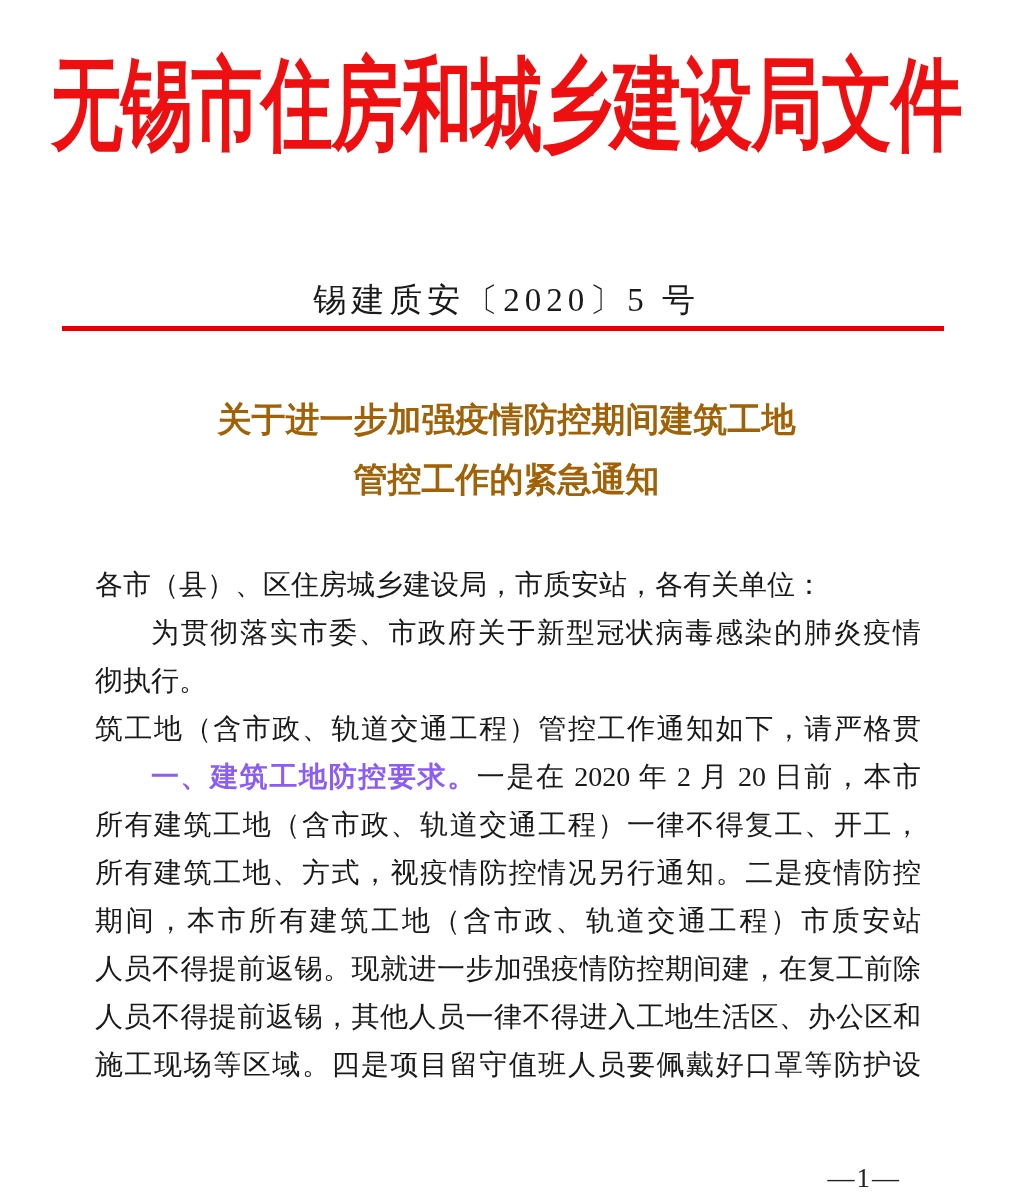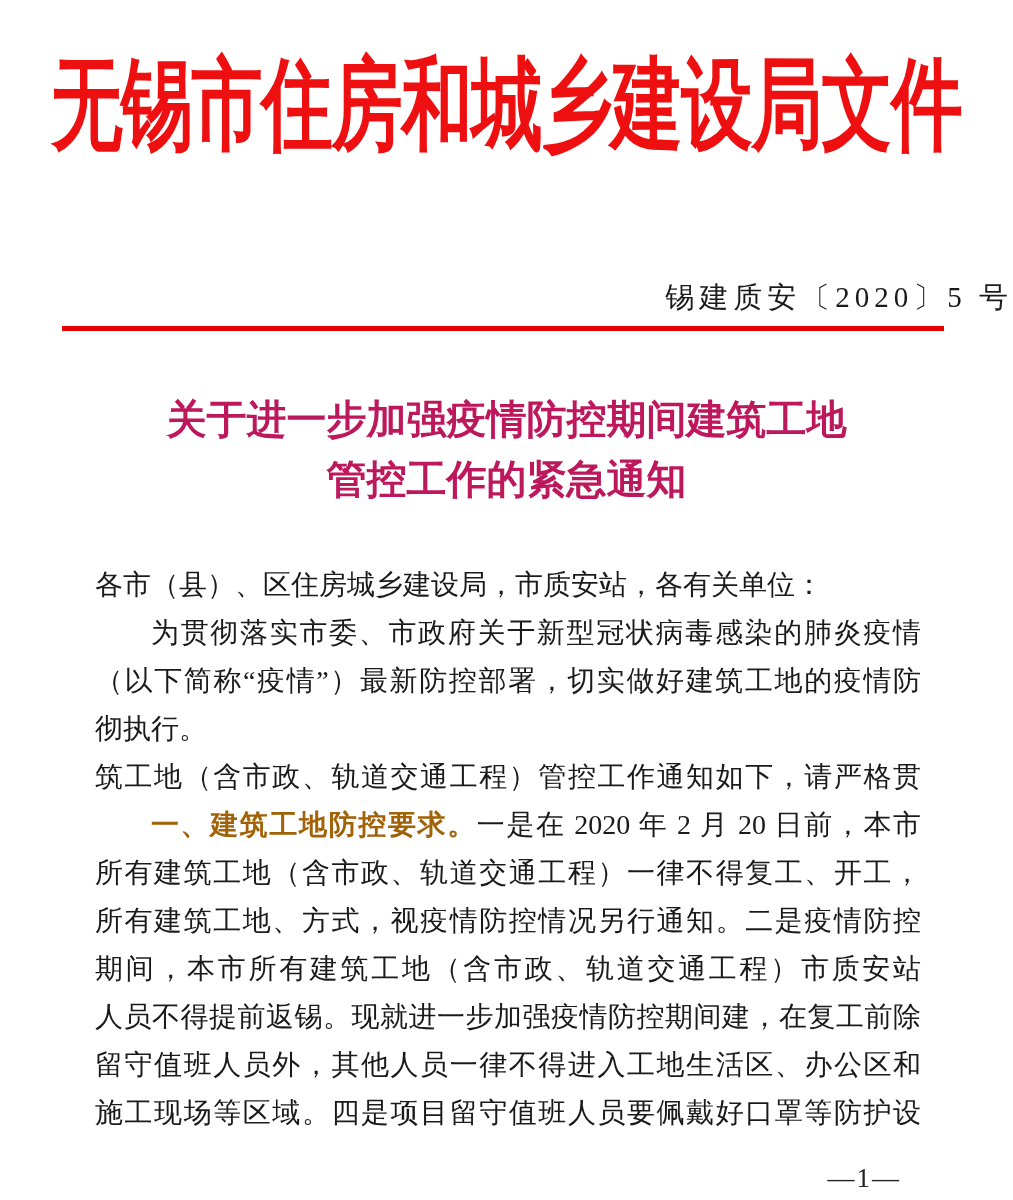--- a/index.html
+++ b/index.html
@@ -31,43 +31,43 @@
     letter-spacing: -1px;
     white-space: nowrap;
     transform: scaleY(1.42);
     transform-origin: top center;
   }
   .doc-number {
     position: absolute;
     top: 278px;
     left: 0;
     width: 100%;
-    text-align: right;
-    font-size: 29px;
+    text-align: center;
+    font-size: 33px;
     letter-spacing: 5px;
     white-space: nowrap;
   }
   .red-rule {
     position: absolute;
     top: 326px;
     left: 62px;
     width: 882px;
     height: 5px;
     background: var(--red-line);
   }
   .doc-title {
     position: absolute;
     top: 390px;
     left: 0;
     width: 100%;
     text-align: center;
     font-weight: bold;
-    font-size: 40px;
+    font-size: 34px;
     line-height: 60px;
-    color: #be185d;
+    color: #a16207;
   }
   .body-text {
     position: absolute;
     top: 561px;
     left: 95px;
     width: 826px;
     font-size: 28px;
     line-height: 48px;
   }
   .line {
@@ -77,21 +77,21 @@
     text-align: justify;
     text-align-last: justify;
     text-justify: inter-character;
   }
   .line.indent {
     text-indent: 56px;
   }
   .line b {
     font-family: "Liberation Sans", "DejaVu Sans", sans-serif;
     font-weight: bold;
-    color: #a16207;
+    color: #8b5cf6;
   }
   .page-number {
     position: absolute;
     top: 1163px;
     right: 112px;
     font-size: 27px;
     letter-spacing: 2px;
     color: #222;
   }
 </style>
@@ -107,29 +107,28 @@
   <div class="red-rule"></div>
 
   <div class="doc-title">
     <div>关于进一步加强疫情防控期间建筑工地</div>
     <div>管控工作的紧急通知</div>
   </div>
 
   <div class="body-text">
     <div class="line">各市（县）、区住房城乡建设局，市质安站，各有关单位：</div>
     <div class="line fill indent">为贯彻落实市委、市政府关于新型冠状病毒感染的肺炎疫情</div>
-    <div class="line fill">（以下简称“疫情”）最新防控部署，切实做好建筑工地的疫情防</div>
     <div class="line">彻执行。</div>
     <div class="line fill">筑工地（含市政、轨道交通工程）管控工作通知如下，请严格贯</div>
     <div class="line fill indent">
       <b>一、建筑工地防控要求。</b><span>一是在 2020 年 2 月 20 日前，本市</span>
     </div>
     <div class="line fill">所有建筑工地（含市政、轨道交通工程）一律不得复工、开工，</div>
     <div class="line fill">所有建筑工地、方式，视疫情防控情况另行通知。二是疫情防控</div>
     <div class="line fill">期间，本市所有建筑工地（含市政、轨道交通工程）市质安站</div>
     <div class="line fill">人员不得提前返锡。现就进一步加强疫情防控期间建，在复工前除</div>
-    <div class="line fill">留守值班人员外，其他人员一律不得进入工地生活区、办公区和</div>
+    <div class="line fill">人员不得提前返锡，其他人员一律不得进入工地生活区、办公区和</div>
     <div class="line fill">施工现场等区域。四是项目留守值班人员要佩戴好口罩等防护设</div>
   </div>
 
   <div class="page-number">—1—</div>
 
 </div>
 
 </body></html>

